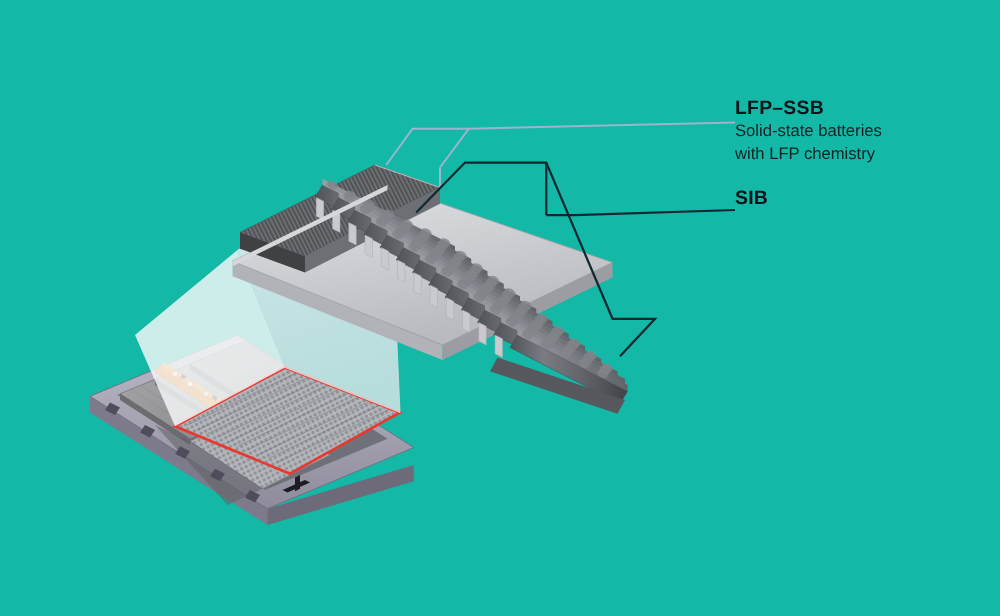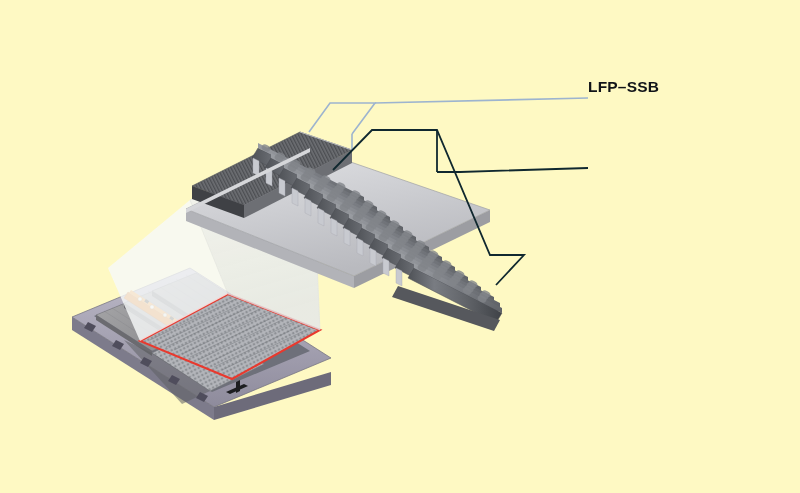--- a/index.html
+++ b/index.html
@@ -1,20 +1,20 @@
 <!DOCTYPE html>
 <html><head>
 <meta charset="utf-8">
 <title>Battery Pack Diagram</title>
 <style>
   html,body{margin:0;padding:0;background:#ffffff;}
   body{width:800px;height:493px;overflow:hidden;
        font-family:"Liberation Sans","DejaVu Sans",sans-serif;
        -webkit-font-smoothing:antialiased;}
-  #stage{position:relative;width:800px;height:493px;background:#fef9c3;}
+  #stage{position:relative;width:800px;height:493px;background:#14b8a6;}
   #art{position:absolute;left:0;top:0;width:800px;height:493px;}
 
   
   .callout{position:absolute;left:588px;}
   .callout .ttl{font-size:15.5px;font-weight:bold;color:#111418;
                 letter-spacing:.2px;line-height:1.12;margin:0 0 1px 0;white-space:nowrap;}
   .callout .sub{font-size:13.3px;font-weight:400;color:#1b1f24;
                 line-height:1.30;margin:0;}
   .callout .sub span{display:block;white-space:nowrap;}
   #callout-lfp{top:78px;}
@@ -382,18 +382,23 @@
 
     <g fill="none" stroke="#10282f" stroke-width="1.8" stroke-linejoin="miter" stroke-linecap="butt">
       <path d="M333,170 L372,130 L437,130 L490,255 L524,255 L496,285"></path>
       <path d="M437,172 L460,172 L588,168"></path>
       <path d="M437,130 L437,172"></path>
     </g>
   </svg>
 
   <div class="callout" id="callout-lfp">
     <p class="ttl">LFP–SSB</p>
+    <p class="sub">
+      <span>Solid-state batteries</span>
+      <span>with LFP chemistry</span>
+    </p>
   </div>
 
   <div class="callout" id="callout-sib">
+    <p class="ttl">SIB</p>
   </div>
 
 </div>
 
 </body></html>

